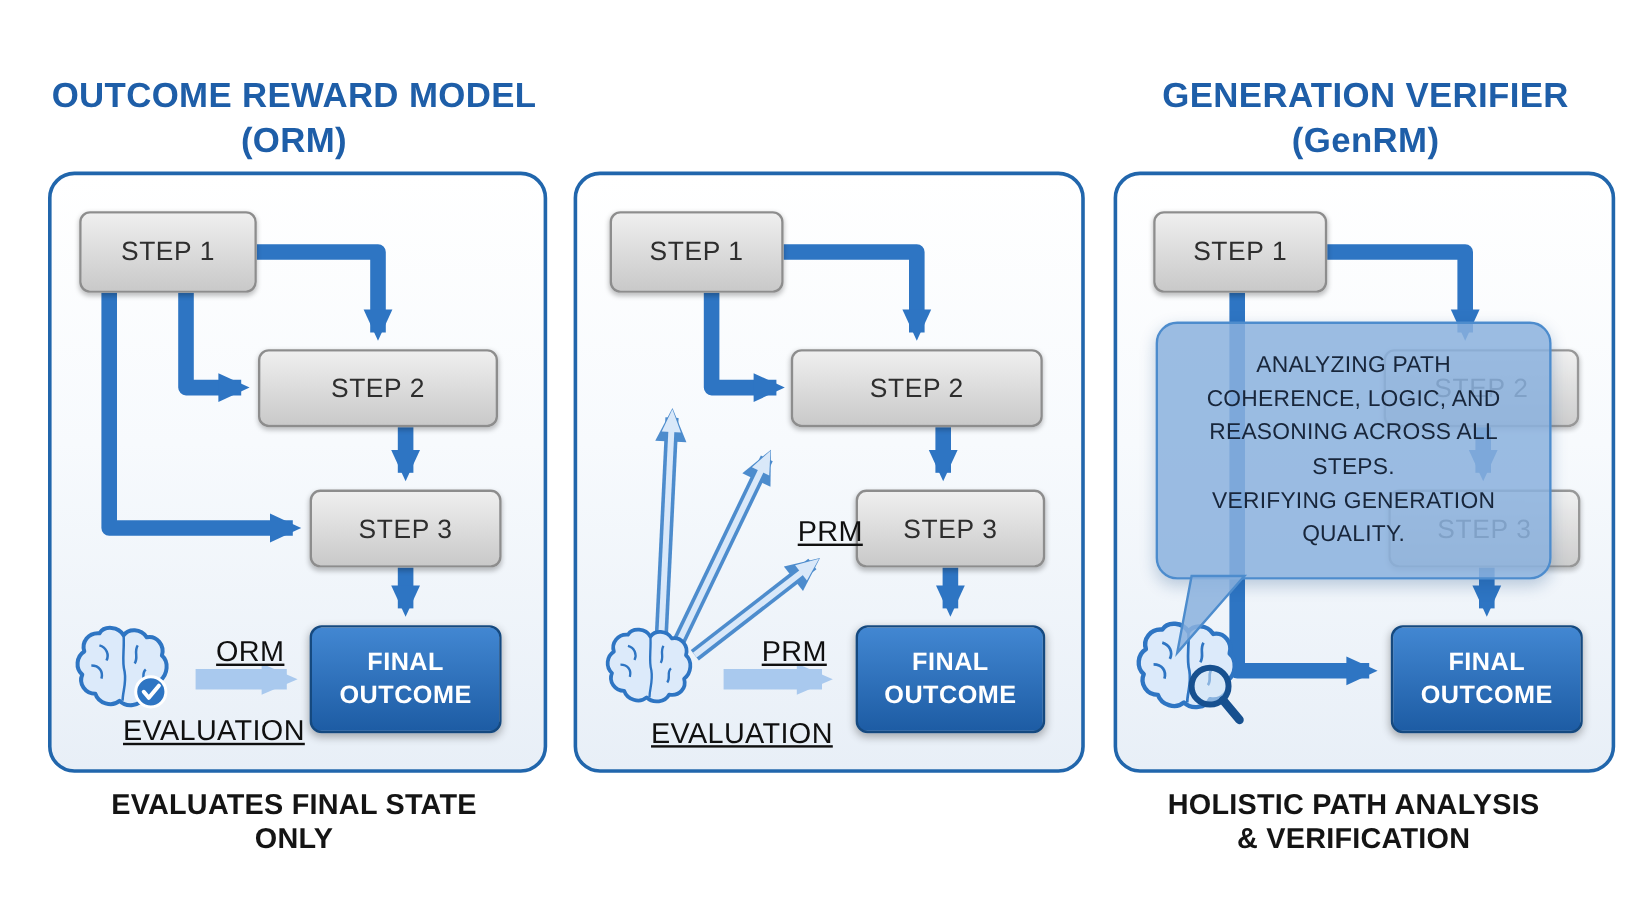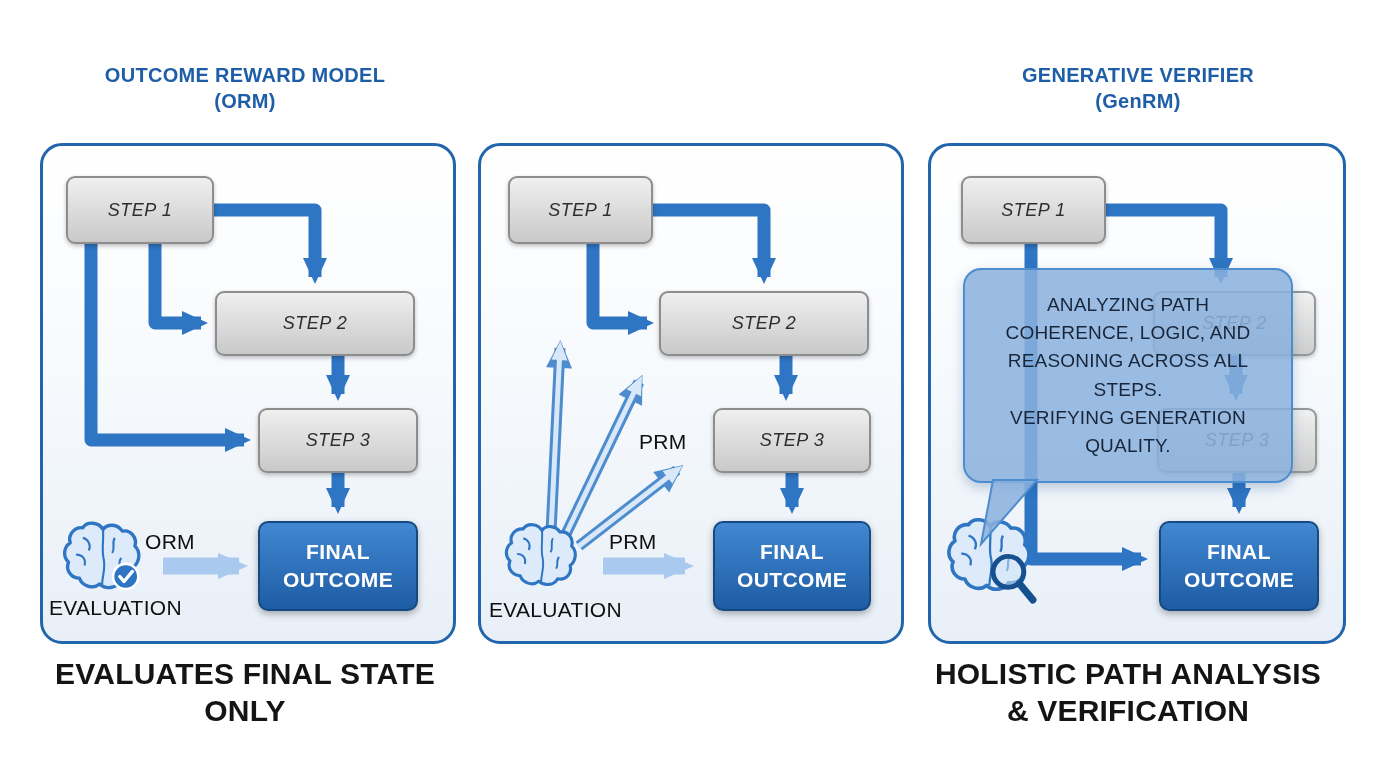--- a/index.html
+++ b/index.html
@@ -1,48 +1,48 @@
 <!DOCTYPE html>
 <html><head>
 <meta charset="utf-8">
 <style>
   html,body{margin:0;padding:0;background:#ffffff;}
   .canvas{position:relative;width:1376px;height:768px;background:#ffffff;overflow:hidden;
           font-family:"Liberation Sans","DejaVu Sans",sans-serif;}
-  .col-title{position:absolute;top:62px;text-align:center;font-weight:700;font-size:20px;
+  .col-title{position:absolute;top:62px;text-align:center;font-weight:700;font-size:29px;
              color:#1e5ea8;white-space:pre-line;line-height:1.3;letter-spacing:.3px;}
   .panel{position:absolute;top:143px;height:495px;border:3px solid #2166ac;border-radius:22px;
          background:linear-gradient(180deg,#ffffff 0%,#f7fafd 45%,#e8eff7 100%);}
   .layer{position:absolute;left:0;top:0;width:100%;height:100%;z-index:1;}
   .step{position:absolute;z-index:2;display:flex;align-items:center;justify-content:center;
         background:linear-gradient(180deg,#efefef,#c9c9c9);border:2px solid #8d8d8d;border-radius:9px;
-        font-size:18px;color:#2e2e2e;letter-spacing:.5px;box-shadow:0 2px 4px rgba(0,0,0,.25);box-sizing:border-box;font-style:italic;}
+        font-size:22px;color:#2e2e2e;letter-spacing:.5px;box-shadow:0 2px 4px rgba(0,0,0,.25);box-sizing:border-box;}
   .ghost{opacity:.9;}
   .final{position:absolute;z-index:2;display:flex;align-items:center;justify-content:center;text-align:center;
          background:linear-gradient(180deg,#4287d2,#1d5ca4);border:2px solid #15497f;border-radius:10px;
          color:#fff;font-weight:700;font-size:21px;line-height:1.35;letter-spacing:.4px;
          padding:0 37px;box-sizing:border-box;box-shadow:0 3px 7px rgba(0,0,0,.3);}
-  .side-label{position:absolute;z-index:2;text-align:left;font-size:21px;color:#101010;letter-spacing:.3px;font-weight:500;}
-  .caption{position:absolute;top:656px;text-align:center;font-weight:700;font-size:30px;color:#141414;
+  .side-label{position:absolute;z-index:2;text-align:right;font-size:24px;color:#101010;letter-spacing:.3px;font-weight:500;text-decoration:underline;}
+  .caption{position:absolute;top:656px;text-align:center;font-weight:700;font-size:24px;color:#141414;
            white-space:pre-line;line-height:1.22;letter-spacing:.2px;}
   .bubble{position:absolute;z-index:4;background:rgba(139,177,221,.86);border:2px solid #4d8ccd;border-radius:16px;
           color:#18263b;font-size:19px;font-weight:500;text-align:center;white-space:pre-line;line-height:1.48;
           letter-spacing:.2px;display:flex;align-items:center;justify-content:center;padding:10px 14px;
           box-sizing:border-box;box-shadow:0 5px 12px rgba(20,70,130,.25);}
   .tail{position:absolute;left:0;top:0;width:100%;height:100%;z-index:4;pointer-events:none;}
   .brain{position:absolute;z-index:2;}
 </style>
 </head>
 <body>
 
 <div class="canvas">
 
   <div class="col-title" style="left:30px;width:430px;">OUTCOME REWARD MODEL
 (ORM)</div>
-  <div class="col-title" style="left:918px;width:440px;">GENERATIVE VERIFIER
+  <div class="col-title" style="left:918px;width:440px;">GENERATION VERIFIER
 (GenRM)</div>
 
   <div class="panel" style="left:40px;width:410px;">
     <svg class="layer" viewBox="0 0 410 495">
       <defs>
         <marker id="ah-o" markerUnits="userSpaceOnUse" markerWidth="30" markerHeight="30" refX="21" refY="15" orient="auto">
           <path d="M2,3 L28,15 L2,27 Z" fill="#2e75c3"></path>
         </marker>
         <marker id="lh-o" markerUnits="userSpaceOnUse" markerWidth="36" markerHeight="34" refX="23" refY="17" orient="auto">
           <path d="M2,4 L32,17 L2,30 Z" fill="#a9c9ee"></path>

